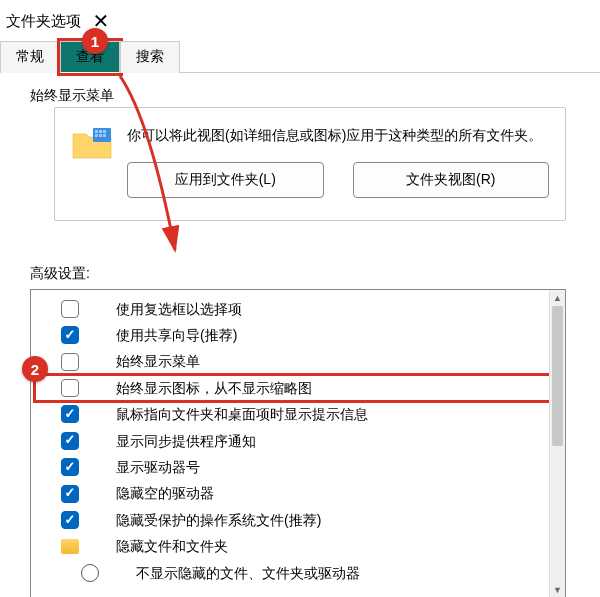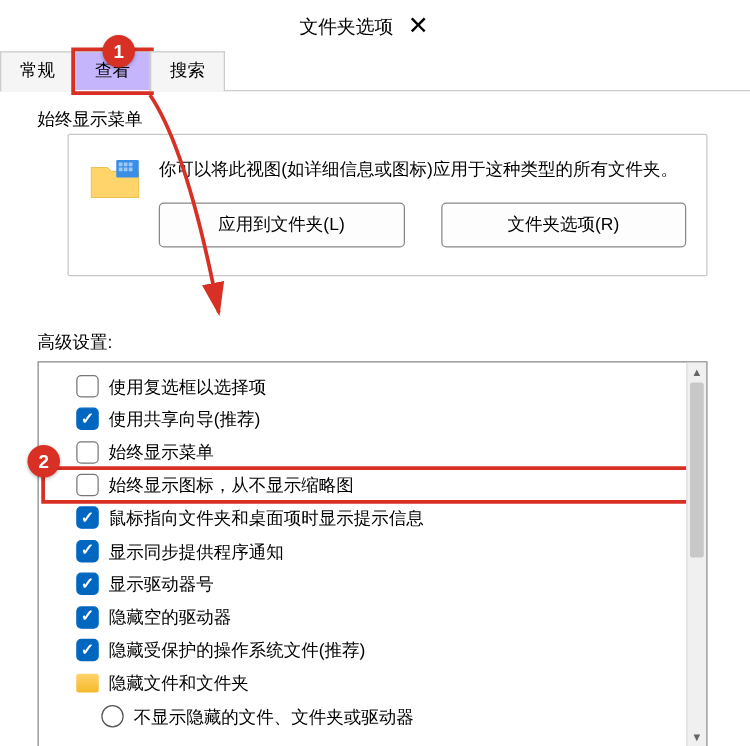--- a/index.html
+++ b/index.html
@@ -7,21 +7,21 @@
       font-family: "Microsoft YaHei", "Segoe UI", sans-serif;
       font-size: 14px;
       background: #fff;
       width: 600px;
       height: 597px;
       overflow: hidden;
       position: relative;
     }
     .titlebar {
       display: flex;
-      justify-content: center;
+      justify-content: flex-start;
       align-items: center;
       padding: 8px 12px 4px 6px;
       height: 38px;
     }
     .titlebar .title {
       font-size: 15px;
       color: #000;
     }
     .close-btn {
       font-size: 20px;
@@ -61,21 +61,21 @@
       font-size: 14px;
       position: relative;
       top: 1px;
     }
     .tab.active {
       background: #fff;
       border-bottom: 1px solid #fff;
     }
     .tab.highlighted {
       outline: 3px solid #d93025;
-      background: #c4b5fd;
+      background: #0f766e;
     }
     .content {
       padding: 14px 22px;
     }
     .section-label {
       font-size: 14px;
       margin-bottom: 4px;
       margin-left: 8px;
     }
     .views-box {
@@ -134,20 +134,21 @@
     }
     .advanced-list {
       padding: 6px 4px;
     }
     .adv-item {
       display: flex;
       align-items: center;
       padding: 2px 6px;
       font-size: 14px;
       line-height: 1.6;
+      gap: 29px;
     }
     .adv-item.indent { padding-left: 26px; }
     .adv-item.indent2 { padding-left: 46px; }
     .chk {
       width: 18px;
       height: 18px;
       border: 1.5px solid #777;
       border-radius: 4px;
       margin-right: 8px;
       flex-shrink: 0;
@@ -262,21 +263,21 @@
         <rect x="32" y="4" width="3" height="3" fill="#9ec9f5"></rect>
         <rect x="24" y="8" width="3" height="3" fill="#9ec9f5"></rect>
         <rect x="28" y="8" width="3" height="3" fill="#9ec9f5"></rect>
         <rect x="32" y="8" width="3" height="3" fill="#9ec9f5"></rect>
       </svg>
     </div>
     <div class="views-right">
       <div class="views-desc">你可以将此视图(如详细信息或图标)应用于这种类型的所有文件夹。</div>
       <div class="views-buttons">
         <button class="btn">应用到文件夹(L)</button>
-        <button class="btn">文件夹选项(R)</button>
+        <button class="btn">文件夹视图(R)</button>
       </div>
     </div>
   </div>
 
   <div class="advanced-label">高级设置:</div>
 
   <div class="advanced-box">
     <div class="advanced-list">
 
       <div class="adv-item indent">

